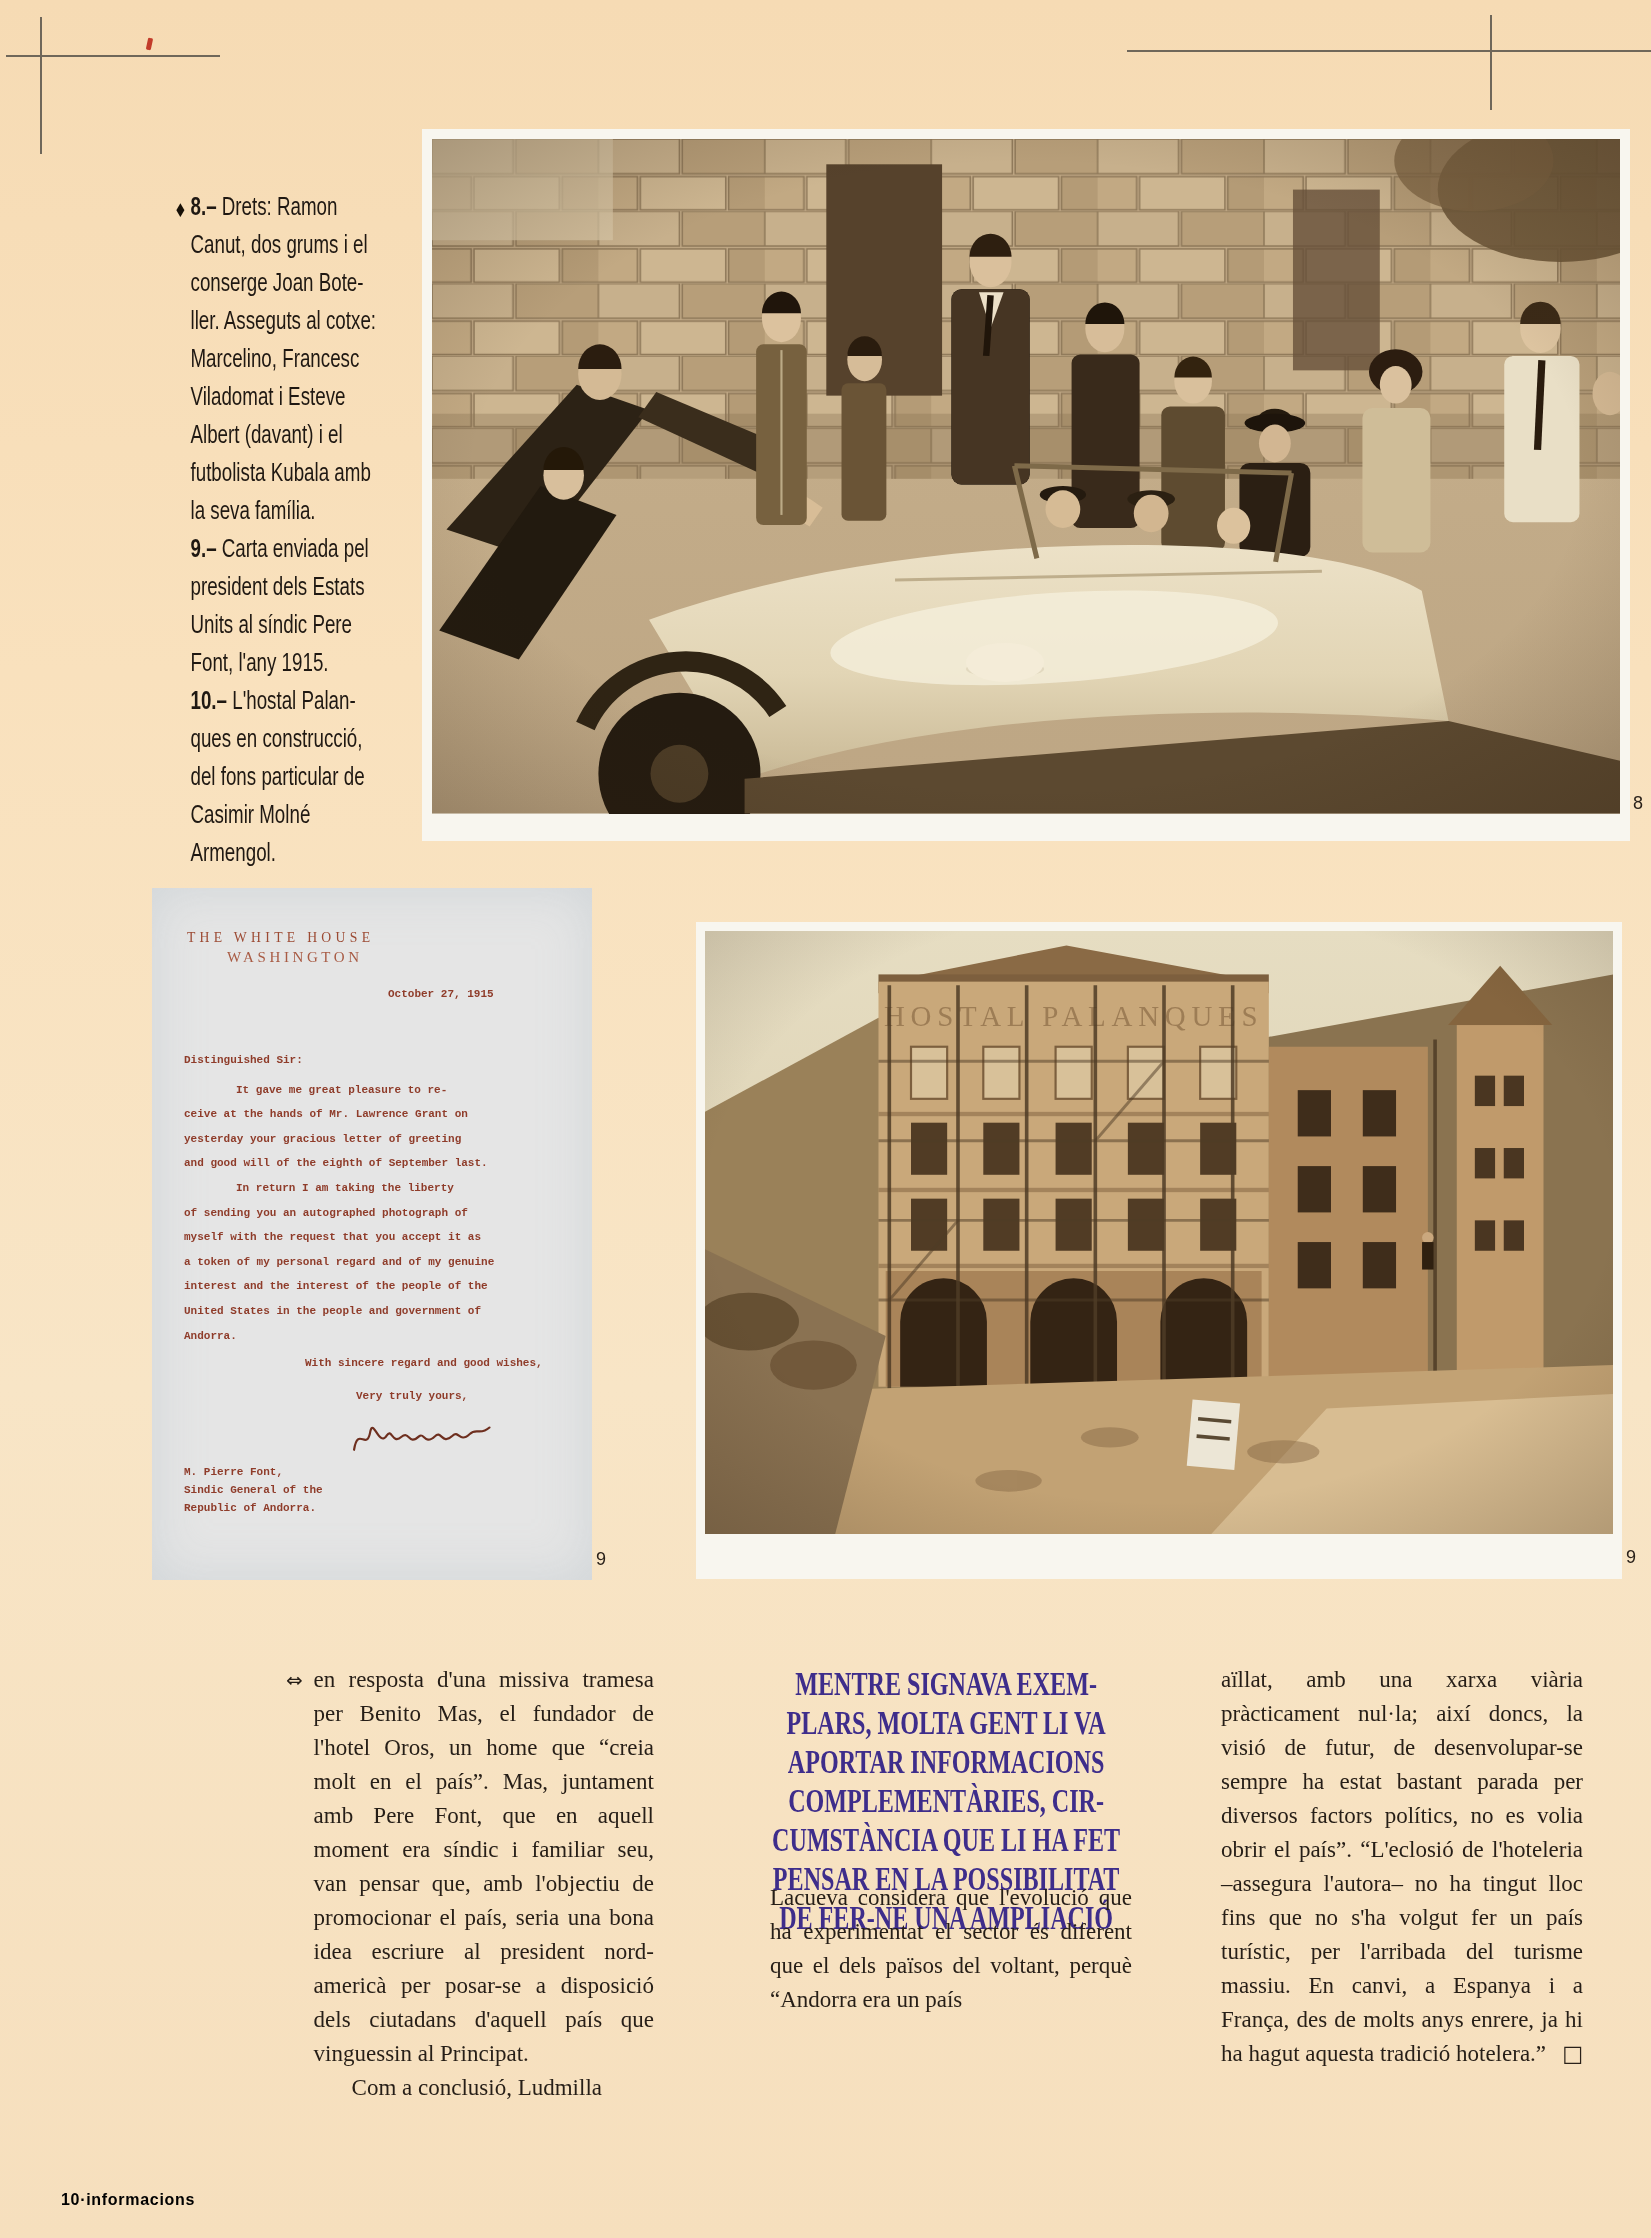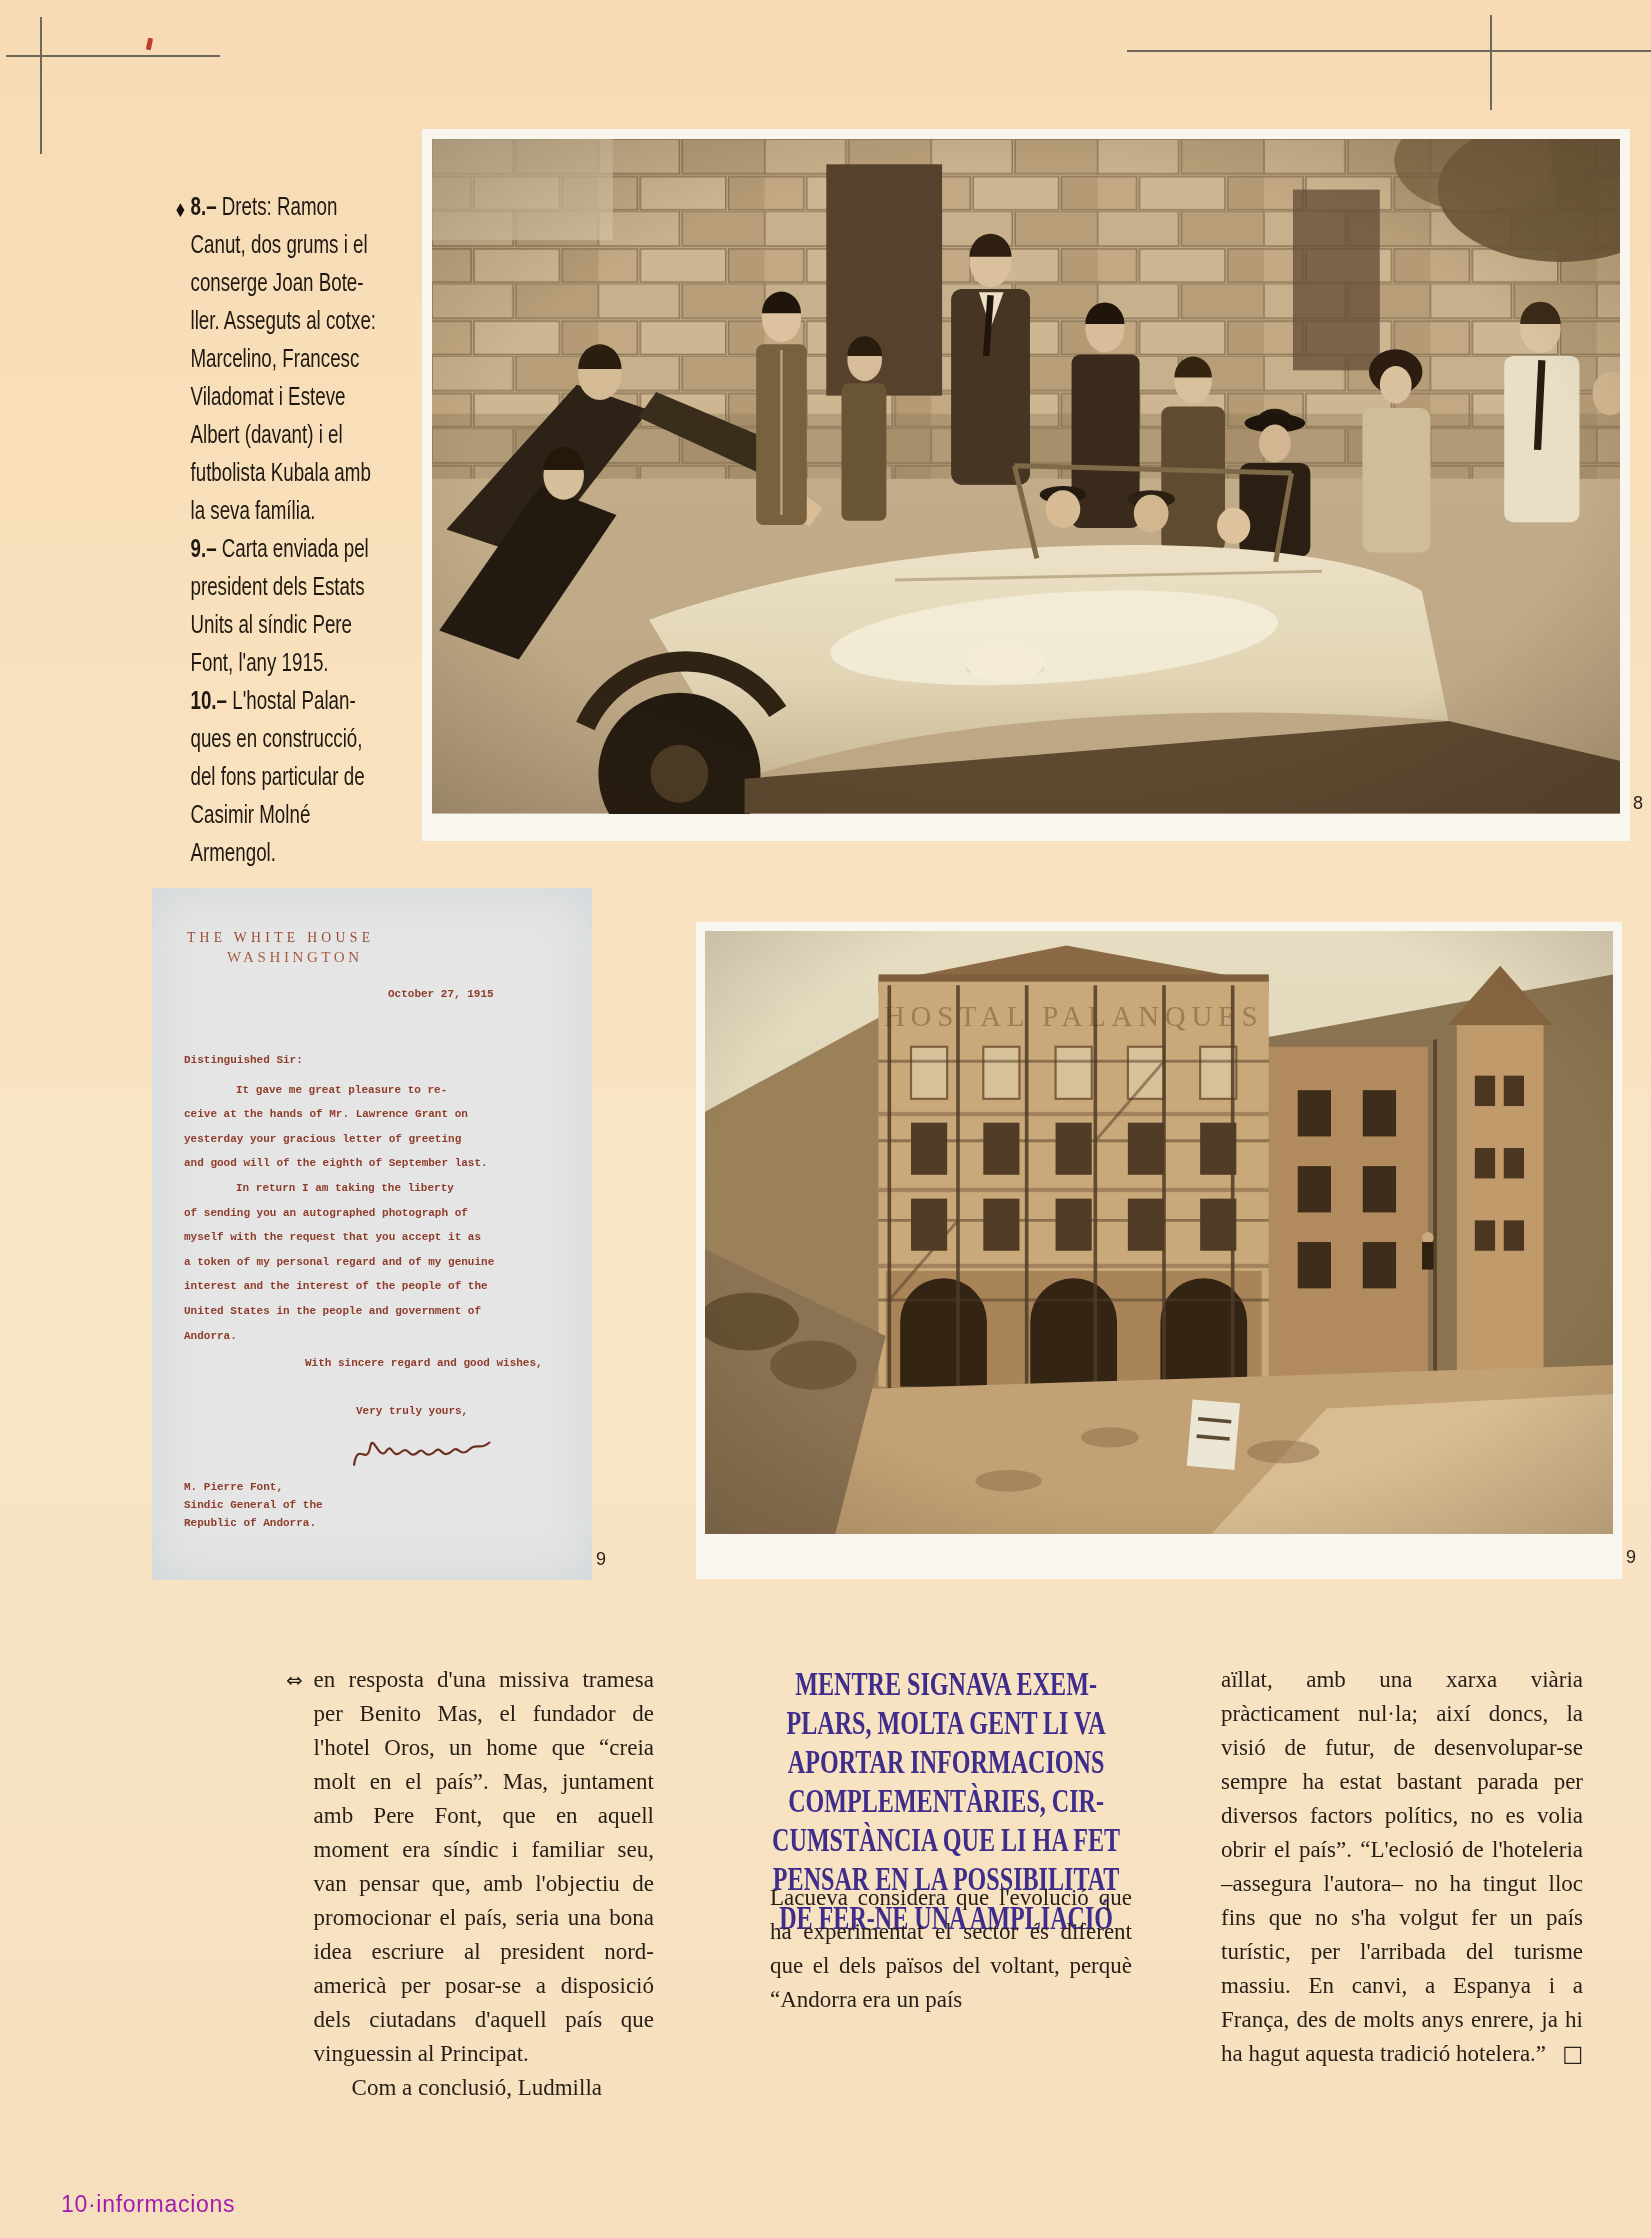--- a/index.html
+++ b/index.html
@@ -36,41 +36,41 @@
     font-size:11px;font-weight:bold;box-sizing:border-box;padding:42px 29px 0 32px;
   }
   #letter .lh1{font-family:"Liberation Serif",serif;font-weight:normal;font-size:13.7px;letter-spacing:4.3px;color:#9c4a33;margin-left:2.9px;}
   #letter .lh2{font-family:"Liberation Serif",serif;font-weight:normal;font-size:15px;letter-spacing:3.6px;color:#a8english5b44;color:#a85b44;margin:3px 0 0 43px;}
   #letter .date{margin:22px 0 0 204px;}
   #letter .salutation{margin-top:54px;}
   #letter .bline{height:24.6px;line-height:24.6px;}
   #letter .bline.indent{padding-left:52px;}
   #letter .body{margin-top:11.6px;}
   #letter .closing1{margin-top:2.9px;padding-left:121px;height:24.6px;line-height:24.6px;}
-  #letter .closing2{margin-top:23px;padding-left:172px;height:24.6px;line-height:24.6px;}
+  #letter .closing2{margin-top:8px;padding-left:172px;height:24.6px;line-height:24.6px;}
   #letter .sig{margin:1.4px 0 0 165px;}
   #letter .addressee{margin-top:5.8px;line-height:18px;font-size:11px;}
   
   .col{position:absolute;color:#261e17;font-family:"Liberation Serif",serif;font-size:23px;line-height:34px;text-align:justify;}
   #col1{left:289px;top:1663px;width:365px;}
   #col1 .p1{position:relative;padding-left:24.6px;margin:0;}
   #col1 .cont-marker{position:absolute;left:-2.9px;top:0;font-family:"DejaVu Sans",sans-serif;font-size:20px;}
   #col1 .p2{margin:0;text-indent:38px;padding-left:24.6px;}
   #headline{
     position:absolute;left:772px;top:1665px;width:477px;
     transform:scaleX(0.73);transform-origin:0 0;
     font-family:"Liberation Serif",serif;font-weight:bold;
     font-size:33px;line-height:39px;text-align:center;
     color:#3e2d8b;white-space:pre-line;
   }
   #col2{left:770px;top:1881px;width:362px;}
   #col3{left:1221px;top:1663px;width:362px;}
   #col3 .end-marker{float:right;font-family:"DejaVu Sans",sans-serif;font-size:22px;line-height:34px;color:#2a211a;}
   
-  #footer{position:absolute;left:61px;top:2191px;font-weight:normal;font-size:23px;color:#a21caf;letter-spacing:0.7px;}
+  #footer{position:absolute;left:61px;top:2191px;font-weight:bold;font-size:16px;color:#000000;letter-spacing:0.7px;}
 </style>
 </head>
 <body>
 
 <div class="mark" style="left:40px;top:17.4px;width:2.2px;height:137px;"></div>
 <div class="mark" style="left:5.8px;top:55px;width:214px;height:2.2px;"></div>
 <div class="mark" style="left:1127px;top:50px;width:525px;height:2.2px;"></div>
 <div class="mark" style="left:1490px;top:14.5px;width:2.2px;height:95px;"></div>
 <div class="red-mark" style="left:147px;top:38px;"></div>
 

